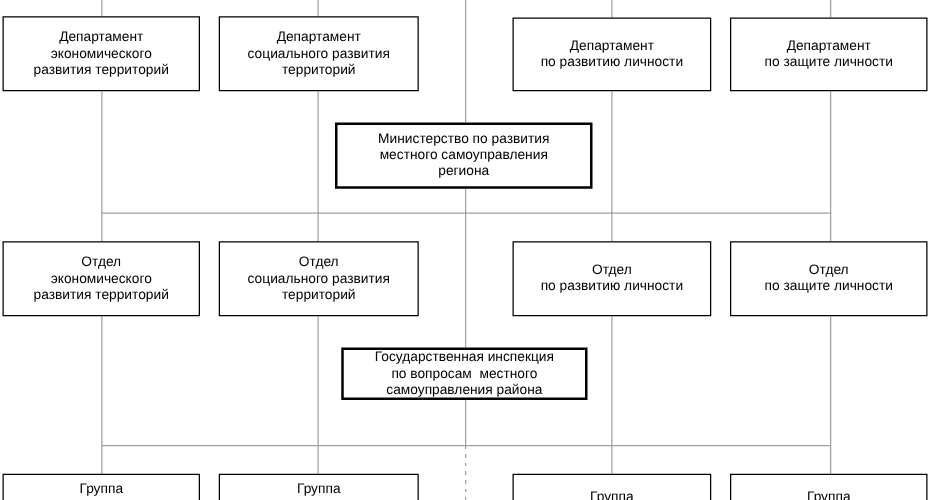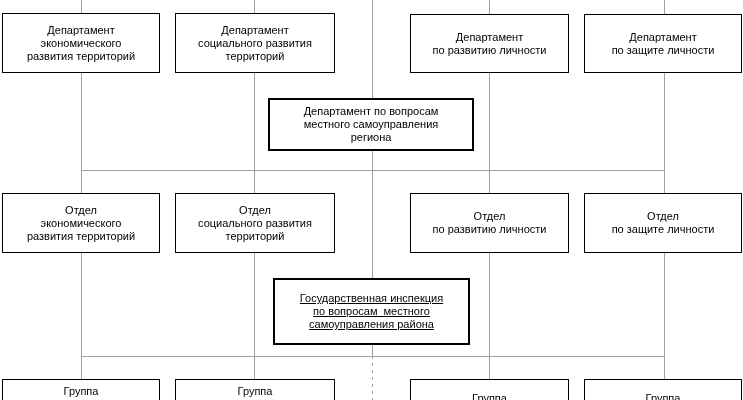--- a/index.html
+++ b/index.html
@@ -96,21 +96,21 @@
   <div class="box r1 c3" style="top:14px; height:59px;">
     <span class="lbl">Департамент
 по развитию личности</span>
   </div>
   <div class="box r1 c4" style="top:14px; height:59px;">
     <span class="lbl">Департамент
 по защите личности</span>
   </div>
 
   <div class="box major" style="left:268px; top:98px; width:206px; height:53px;">
-    <span class="lbl">Департамент по вопросам
+    <span class="lbl">Министерство по развития
 местного самоуправления
 региона</span>
   </div>
 
   <div class="box r2 c1">
     <span class="lbl">Отдел
 экономического
 развития территорий</span>
   </div>
   <div class="box r2 c2">
@@ -120,21 +120,21 @@
   </div>
   <div class="box r2 c3">
     <span class="lbl">Отдел
 по развитию личности</span>
   </div>
   <div class="box r2 c4">
     <span class="lbl">Отдел
 по защите личности</span>
   </div>
 
-  <div class="box major" style="left:273px; top:278px; width:197px; height:67px;text-decoration:underline;">
+  <div class="box major" style="left:273px; top:278px; width:197px; height:42px;">
     <span class="lbl">Государственная инспекция
 по вопросам  местного
 самоуправления района</span>
   </div>
 
   <div class="box r3 c1 top-align pt5">
     <span class="lbl">Группа</span>
   </div>
   <div class="box r3 c2 top-align pt5">
     <span class="lbl">Группа</span>

